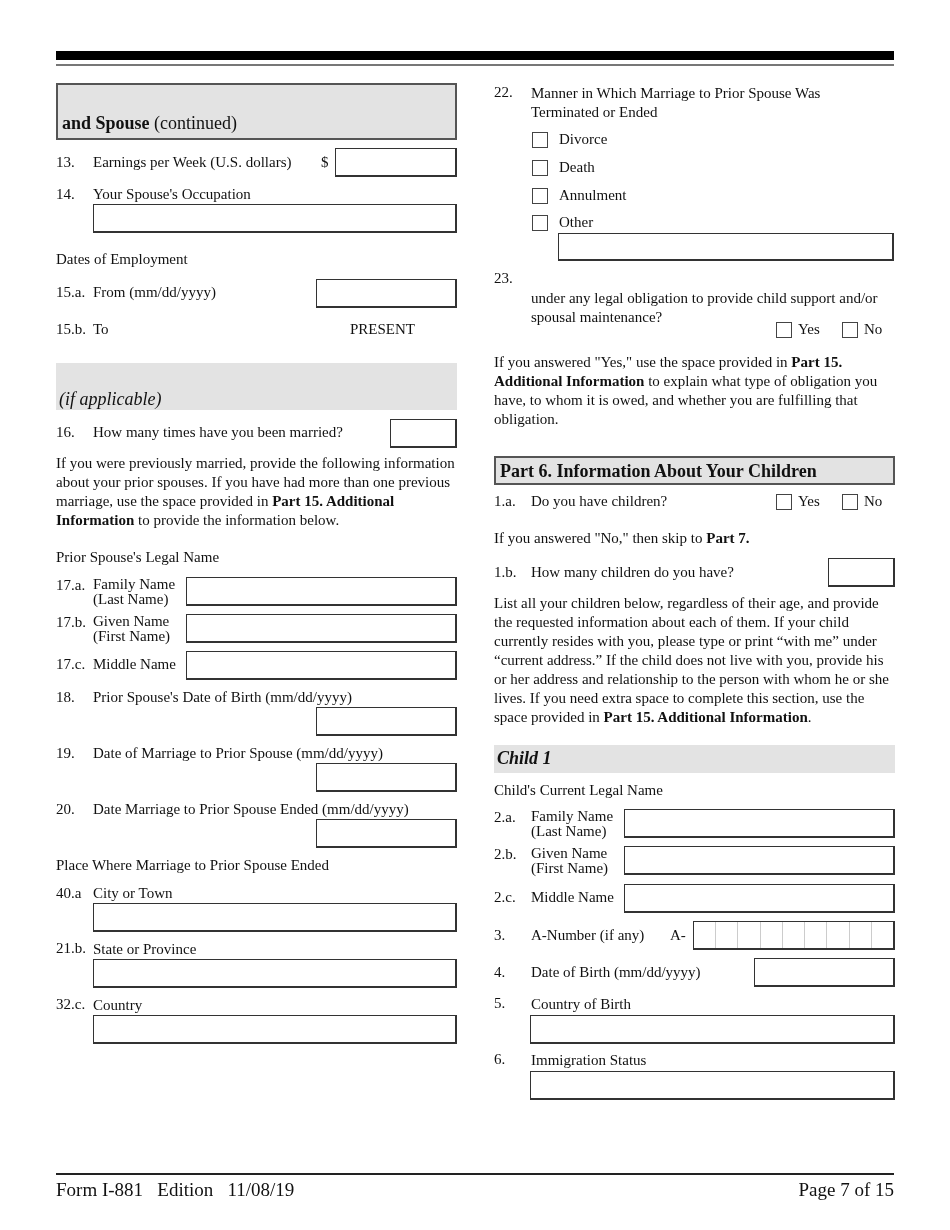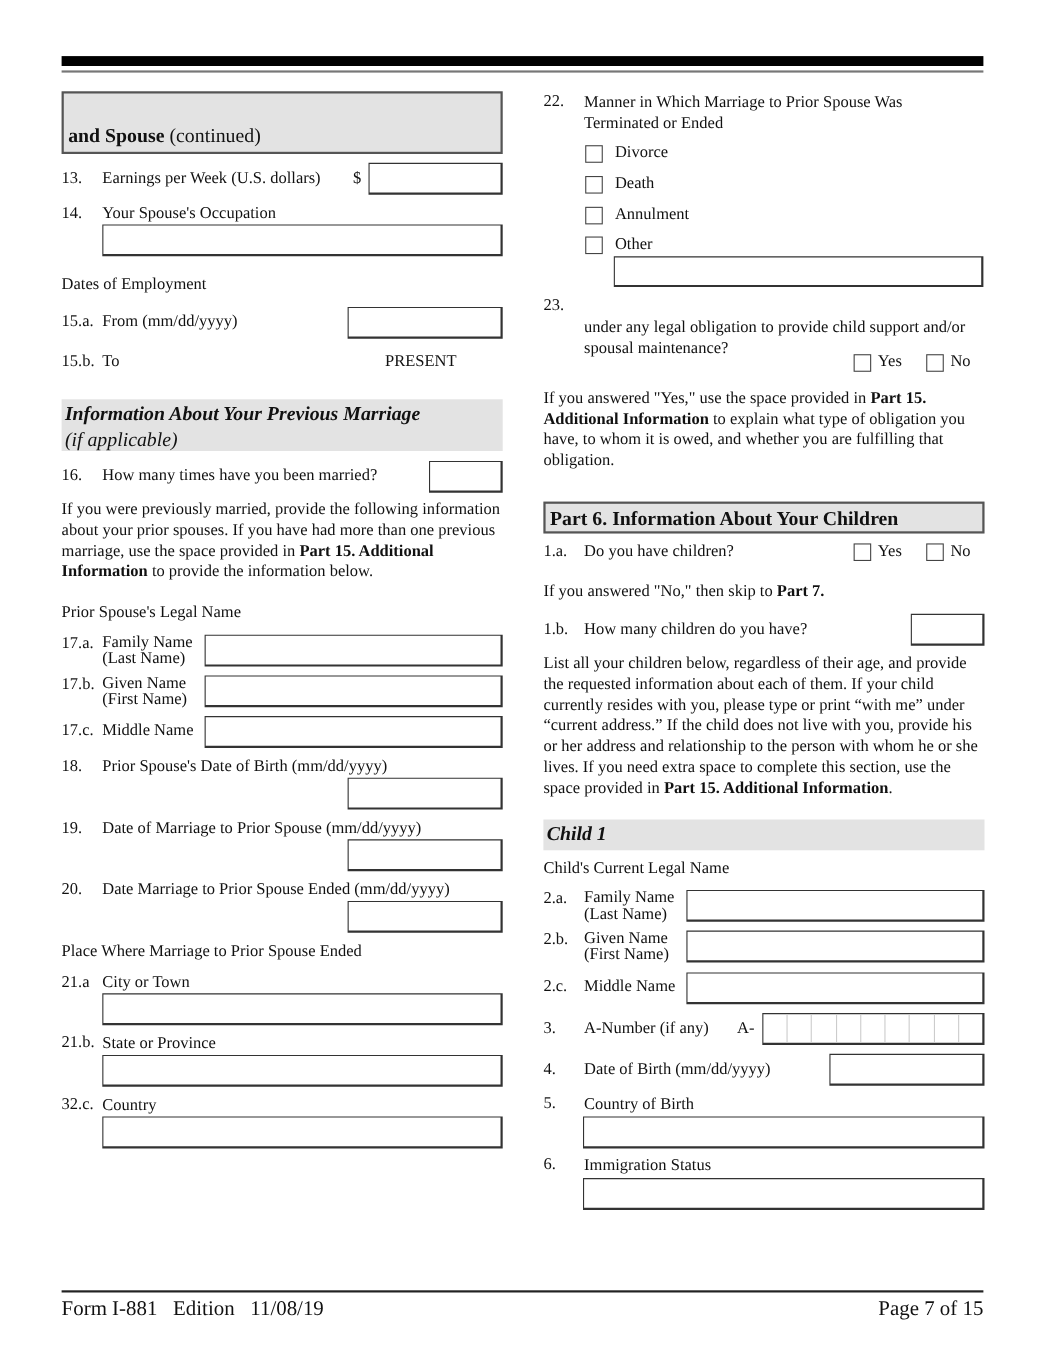--- a/index.html
+++ b/index.html
@@ -48,21 +48,21 @@
 
 <span class="abs num lbl" style="left:56px; top:284px;">15.a.</span>
 <span class="abs lbl" style="left:93px; top:284px;">From (mm/dd/yyyy)</span>
 <div class="abs box" style="left:316px; top:279px; width:141px; height:29px;"></div>
 
 <span class="abs num lbl" style="left:56px; top:321px;">15.b.</span>
 <span class="abs lbl" style="left:93px; top:321px;">To</span>
 <span class="abs lbl num" style="left:350px; top:321px;">PRESENT</span>
 
 <div class="abs sub-head" style="left:56px; top:363px; width:401px; height:47px;">
-  <span>Information About Your Previous Marriage</span><br>
+  <br>
   <span class="plain">(if applicable)</span>
 </div>
 
 <span class="abs num lbl" style="left:56px; top:424px;">16.</span>
 <span class="abs lbl" style="left:93px; top:424px;">How many times have you been married?</span>
 <div class="abs box" style="left:390px; top:419px; width:67px; height:29px;"></div>
 
 <div class="abs para" style="left:56px; top:454px; width:400px;">
   <span>If you were previously married, provide the following information about your prior spouses.  If you have had more than one previous marriage, use the space provided in </span><b>Part 15. Additional Information</b><span> to provide the information below.</span>
 </div>
@@ -94,21 +94,21 @@
 <span class="abs num lbl" style="left:56px; top:745px;">19.</span>
 <span class="abs lbl" style="left:93px; top:745px;">Date of Marriage to Prior Spouse (mm/dd/yyyy)</span>
 <div class="abs box" style="left:316px; top:763px; width:141px; height:29px;"></div>
 
 <span class="abs num lbl" style="left:56px; top:801px;">20.</span>
 <span class="abs lbl" style="left:93px; top:801px;">Date Marriage to Prior Spouse Ended (mm/dd/yyyy)</span>
 <div class="abs box" style="left:316px; top:819px; width:141px; height:29px;"></div>
 
 <span class="abs lbl" style="left:56px; top:857px;">Place Where Marriage to Prior Spouse Ended</span>
 
-<span class="abs num lbl" style="left:56px; top:885px;">21.a</span>
+<span class="abs num lbl" style="left:56px; top:885px;">40.a</span>
 <span class="abs lbl" style="left:93px; top:885px;">City or Town</span>
 <div class="abs box" style="left:93px; top:903px; width:364px; height:29px;"></div>
 
 <span class="abs num lbl" style="left:56px; top:940px;">21.b.</span>
 <span class="abs lbl" style="left:93px; top:941px;">State or Province</span>
 <div class="abs box" style="left:93px; top:959px; width:364px; height:29px;"></div>
 
 <span class="abs num lbl" style="left:56px; top:996px;">32.c.</span>
 <span class="abs lbl" style="left:93px; top:997px;">Country</span>
 <div class="abs box" style="left:93px; top:1015px; width:364px; height:29px;"></div>

